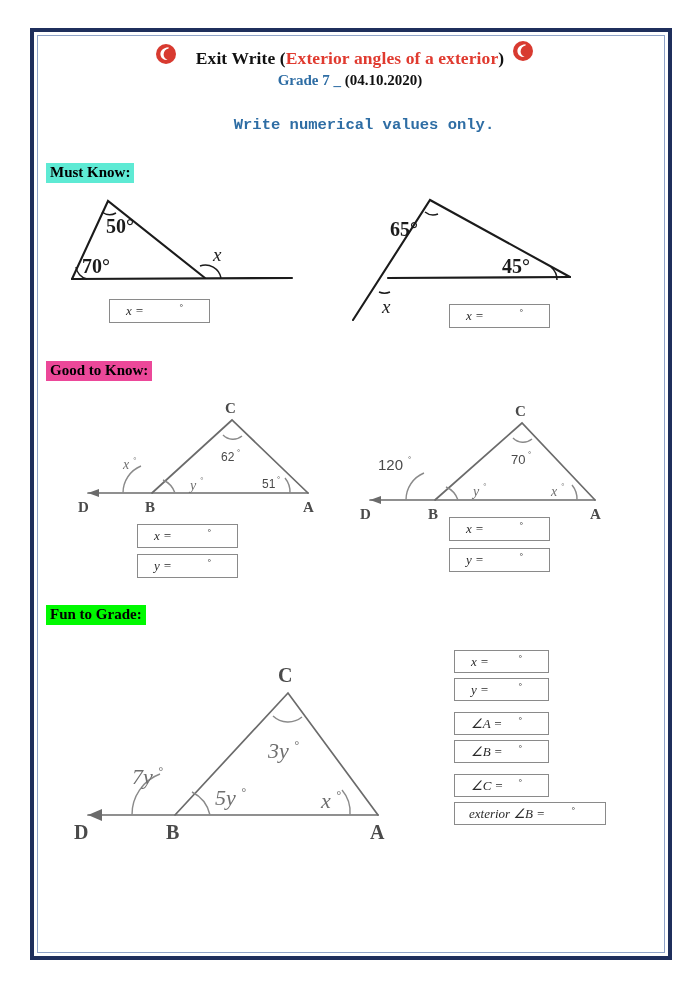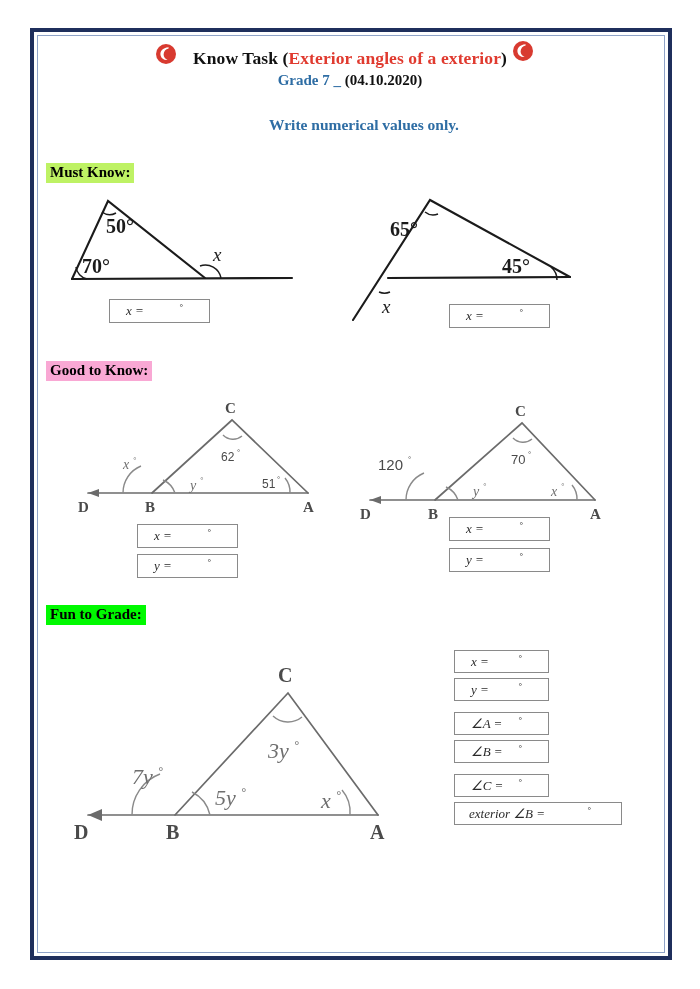--- a/index.html
+++ b/index.html
@@ -74,20 +74,21 @@
   }
   #title-instr .instr-word { color: #1a9c3c; }
 
   #title-instr2 {
     top: 116px;
     font-size: 15.5px;
     color: #2e6da4;
     text-align: center;
     padding-left: 28px;
     box-sizing: border-box;
+    font-family: Liberation Mono, monospace;
   }
 
   
   .swirl {
     position: absolute;
     width: 22px;
     height: 22px;
   }
   #swirl-left  { left: 155px; top: 43px; }
   #swirl-right { left: 512px; top: 40px; }
@@ -95,22 +96,22 @@
   
   .section-head {
     position: absolute;
     font-weight: bold;
     font-size: 15px;
     color: #000000;
     padding: 1px 4px 2px 4px;
     line-height: 1.15;
     white-space: nowrap;
   }
-  #sec-must  { left: 46px; top: 163px; background: #bef264; }
-  #sec-good  { left: 46px; top: 361px; background: #f9a8d4; }
+  #sec-must  { left: 46px; top: 163px; background: #5eead4; }
+  #sec-good  { left: 46px; top: 361px; background: #ec4899; }
   #sec-fun   { left: 46px; top: 605px; background: #00f900; }
 
   
   .ansbox {
     position: absolute;
     box-sizing: border-box;
     border: 1px solid #8a8a8a;
     background: #ffffff;
     color: #2b2b2b;
     font-family: "Liberation Serif", serif;
@@ -184,21 +185,21 @@
              C10.2 16.0 8.6 14.0 8.6 11.6 C8.6 8.6 10.6 6.2 13.6 5.6 Z" fill="#ffffff"></path>
   </svg>
 
   <svg class="swirl" id="swirl-right" viewBox="0 0 22 22">
     <circle cx="11" cy="11" r="10" fill="#d83a30"></circle>
     <path d="M13.6 4.2 C7.5 4.6 4.6 8.4 5.6 12.4 C6.4 15.6 9.6 17.6 12.6 16.9
              C10.2 16.0 8.6 14.0 8.6 11.6 C8.6 8.6 10.6 6.2 13.6 5.6 Z" fill="#ffffff"></path>
   </svg>
 
   <div class="title-line" id="title-main">
-    <span>Know Task (</span><span id="title-red">Exterior angles of a exterior</span><span class="paren">)</span>
+    <span>Exit Write (</span><span id="title-red">Exterior angles of a exterior</span><span class="paren">)</span>
   </div>
 
   <div class="title-line" id="title-grade">
     <span>Grade 7 _ </span><span class="date">(04.10.2020)</span>
   </div>
 
 
   <div class="title-line" id="title-instr2">Write numerical values only.</div>
 
   <div class="section-head" id="sec-must">Must Know:</div>
@@ -370,18 +371,18 @@
     <span class="deg">°</span>
   </div>
   <div class="ansbox" style="left:454px; top:740px; width:95px; height:23px;">
     <span class="lbl">∠B  =</span>
     <span class="deg">°</span>
   </div>
   <div class="ansbox" style="left:454px; top:774px; width:95px; height:23px;">
     <span class="lbl">∠C =</span>
     <span class="deg">°</span>
   </div>
-  <div class="ansbox wide" style="left:454px; top:802px; width:168px; height:23px;">
+  <div class="ansbox wide" style="left:454px; top:802px; width:152px; height:23px;">
     <span class="lbl">exterior ∠B =</span>
     <span class="deg">°</span>
   </div>
 
 </div>
 
 </body></html>

